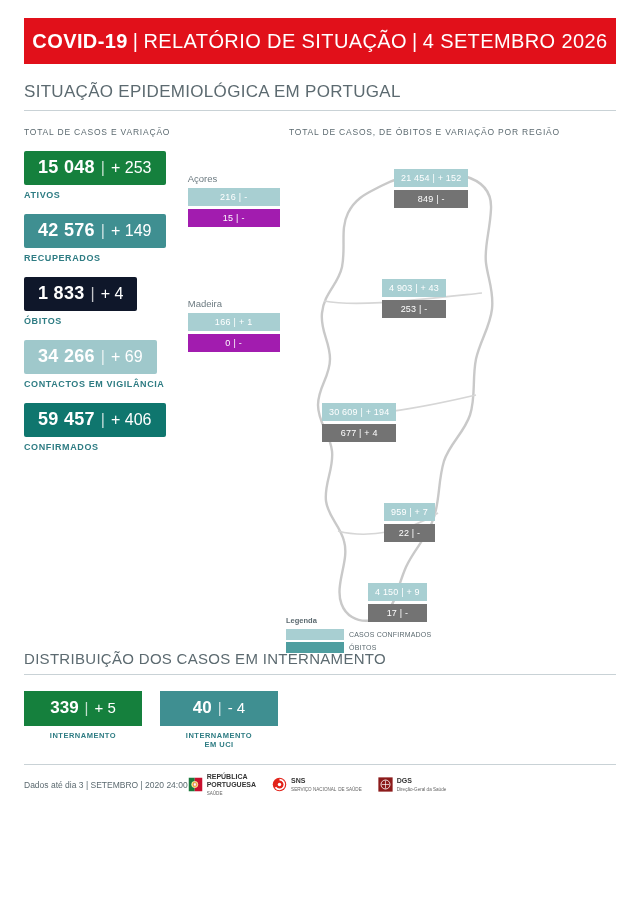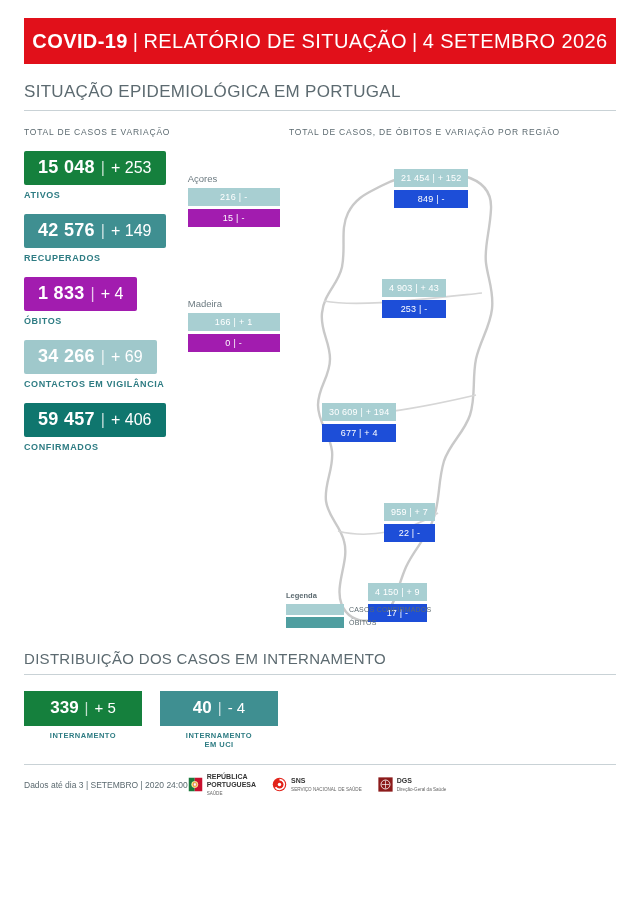--- a/index.html
+++ b/index.html
@@ -89,21 +89,21 @@
   .pill .delta { font-size: 16px; font-weight: normal; }
   .lbl {
     margin-top: 5px;
     font-size: 9px;
     font-weight: bold;
     letter-spacing: 0.6px;
     color: #2e7c83;
   }
   .c-dark   { background: #15803d; text-align: right; }
   .c-mid    { background: #3f8f91; }
-  .c-teal   { background: #a21caf; }
+  .c-teal   { background: #0f172a; }
   .c-light  { background: #9fc8cb; }
   .c-lighter{ background: #0f766e; }
 
   
   .island-label { font-size: 9.5px; color: #6c7a80; margin-bottom: 4px; }
   .isl-box {
     display: block;
     width: 92px;
     text-align: center;
     font-size: 9px;
@@ -124,23 +124,23 @@
     display: block;
     text-align: center;
     font-size: 9px;
     color: #ffffff;
     padding: 4px 7px;
     margin-bottom: 3px;
     white-space: nowrap;
     letter-spacing: 0.2px;
   }
   .rb-l { background: #a8cfd2; }
-  .rb-d { background: #1d4ed8; }
-
-  .legend { position: absolute; left: 0; top: 440px; font-size: 7.5px; }
+  .rb-d { background: #737373; }
+
+  .legend { position: absolute; left: 0; top: 465px; font-size: 7.5px; }
   .legend .ltitle { font-weight: bold; color: #5c6a70; margin-bottom: 4px; font-size: 7.5px;}
   .legend .lrow { display: flex; align-items: center; margin-bottom: 2px; }
   .legend .sw { width: 58px; height: 11px; margin-right: 5px; }
   .legend .sw-l { background: #a8cfd2; }
   .legend .sw-d { background: #4f9ea0; }
   .legend .ltxt { color: #5c6a70; font-size: 7px; letter-spacing: 0.2px;}
 
   
   .intern-row { display: flex; gap: 18px; margin-top: 16px; }
   .intern-item { text-align: center; }

